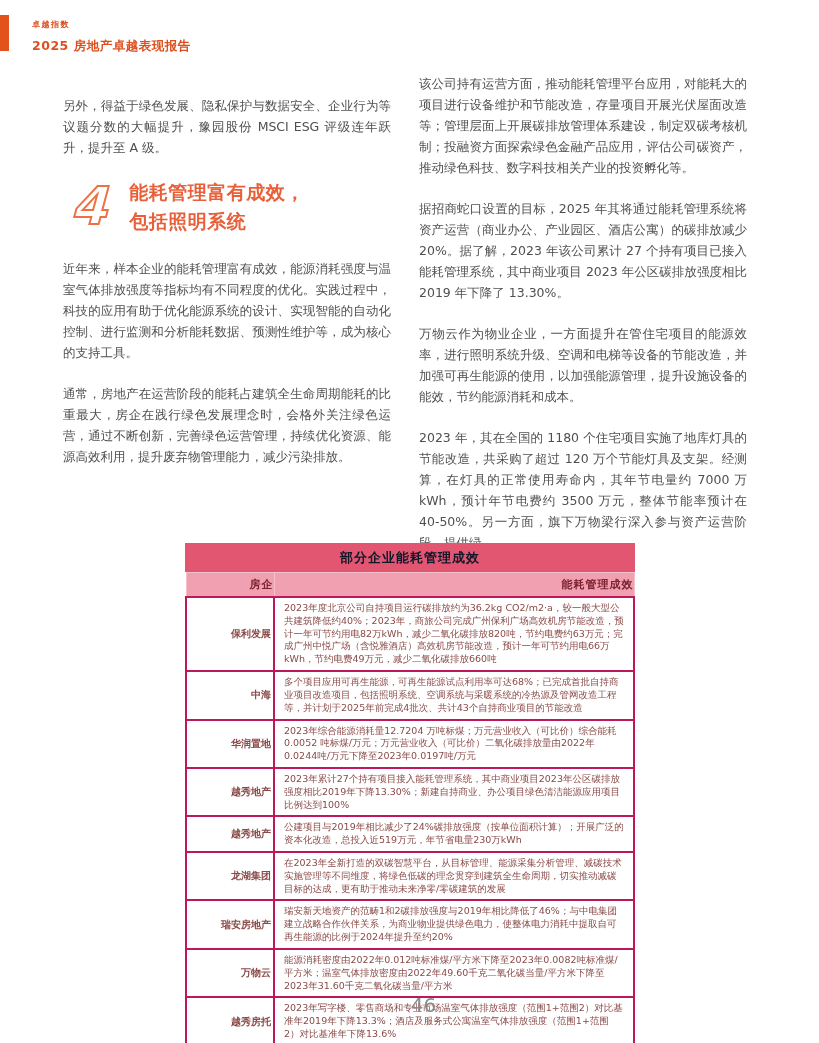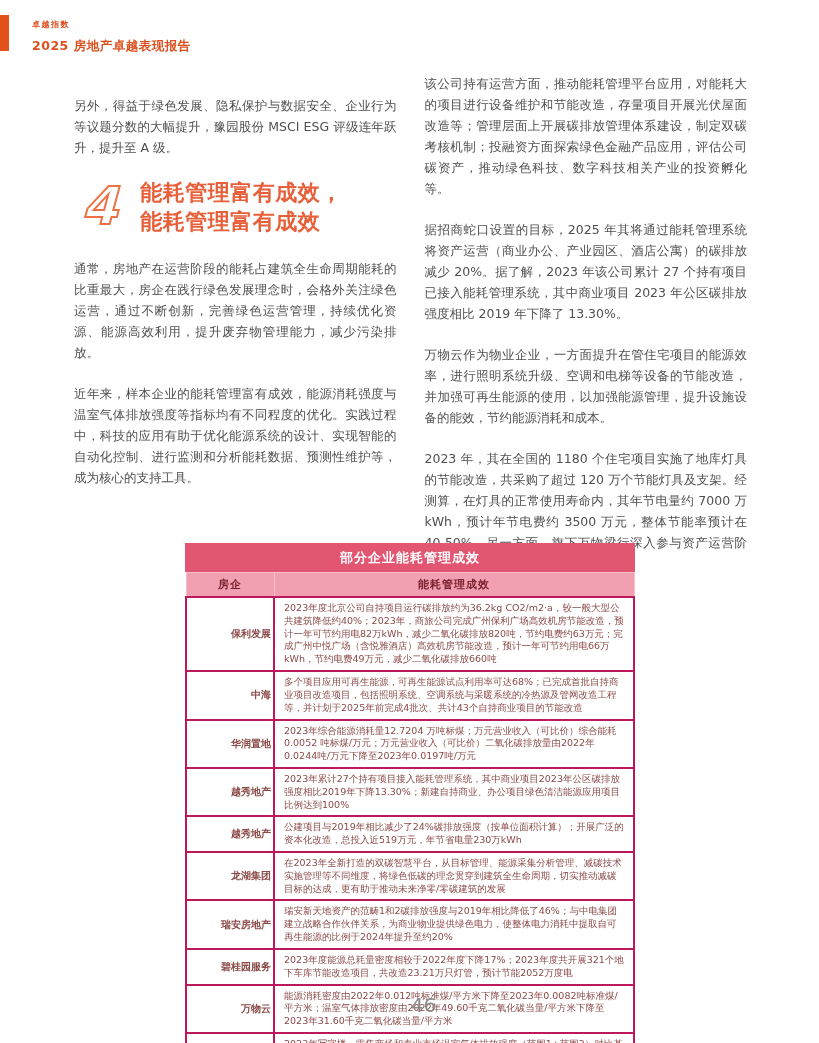--- a/index.html
+++ b/index.html
@@ -14,38 +14,38 @@
   .brand-bar { position:absolute; left:0; top:15px; width:9px; height:36px; background:#e4521c; }
   .brand { position:absolute; left:32px; top:19px; color:#dd4f1e; }
   .brand-small { font-size:8px; font-weight:bold; letter-spacing:1.5px; }
   .brand-title { font-size:12.5px; font-weight:bold; letter-spacing:0.5px; margin-top:8px; }
 
   
   .columns { position:absolute; top:73px; left:63px; width:684px; display:flex; gap:28px; }
   .col { width:328px; font-size:12.5px; line-height:21px; color:#4f4f4f;
          text-align:justify; text-justify:inter-ideograph; }
   .col p { margin:0 0 20px 0; }
-  .col-left { padding-top:22px;margin-left:11px; }
+  .col-left { padding-top:22px; }
 
   
   .section-head { display:flex; align-items:flex-start; gap:18px; margin:6px 0 22px 12px; }
   .sec-num {
     font-size:52px; line-height:56px; font-weight:bold; font-style:italic;
     color:transparent; -webkit-text-stroke:2px #ee7144; transform:skewX(-4deg);
   }
-  .sec-title { color:#e8603a; font-weight:bold; font-size:22px; line-height:29px; letter-spacing:0.5px; }
+  .sec-title { color:#e8603a; font-weight:bold; font-size:19px; line-height:29px; letter-spacing:0.5px; }
 
   
   .table-wrap { position:absolute; left:185px; top:543px; width:450px; border-bottom:2px solid #4a4a4a; }
-  .tbl-title { background:#e25672; color:#ffffff; text-align:center;
+  .tbl-title { background:#e25672; color:#0f172a; text-align:center;
                font-size:13px; font-weight:bold; padding:6px 0 5px; letter-spacing:1px; }
   table { width:100%; border-collapse:collapse; table-layout:fixed; }
   col.c1 { width:88px; }
   thead th { background:#f0a0b0; color:#7d2231; font-size:11px; font-weight:bold;
-             padding:4px 0; border:1px solid #f3c2cb; letter-spacing:1px; }
+             padding:4px 0; border:1px solid #f3c2cb; letter-spacing:1px;text-align:right; }
   tbody td { border:2px solid #be185d; color:#8a4a48; vertical-align:middle; }
   td.company { text-align:right; font-weight:bold; font-size:10px; padding:3px 2px; }
   td.detail  { font-size:9.5px; line-height:1.35; padding:4px 9px; }
 
   .page-num { position:absolute; left:0; right:0; bottom:26px; text-align:center;
               font-size:20px; color:#8a8a8a;padding-left:28px; }
 </style>
 </head>
 <body>
 
@@ -58,26 +58,26 @@
   </header>
 
   <div class="columns">
     <div class="col col-left">
       <p>另外，得益于绿色发展、隐私保护与数据安全、企业行为等议题分数的大幅提升，豫园股份 MSCI ESG 评级连年跃升，提升至 A 级。</p>
 
       <div class="section-head">
         <div class="sec-num">4</div>
         <div class="sec-title">
           <div>能耗管理富有成效，</div>
-          <div>能耗管理富有成效</div>
+          <div>包括照明系统</div>
         </div>
       </div>
 
+      <p>近年来，样本企业的能耗管理富有成效，能源消耗强度与温室气体排放强度等指标均有不同程度的优化。实践过程中，科技的应用有助于优化能源系统的设计、实现智能的自动化控制、进行监测和分析能耗数据、预测性维护等，成为核心的支持工具。</p>
       <p>通常，房地产在运营阶段的能耗占建筑全生命周期能耗的比重最大，房企在践行绿色发展理念时，会格外关注绿色运营，通过不断创新，完善绿色运营管理，持续优化资源、能源高效利用，提升废弃物管理能力，减少污染排放。</p>
-      <p>近年来，样本企业的能耗管理富有成效，能源消耗强度与温室气体排放强度等指标均有不同程度的优化。实践过程中，科技的应用有助于优化能源系统的设计、实现智能的自动化控制、进行监测和分析能耗数据、预测性维护等，成为核心的支持工具。</p>
     </div>
 
     <div class="col col-right">
       <p>该公司持有运营方面，推动能耗管理平台应用，对能耗大的项目进行设备维护和节能改造，存量项目开展光伏屋面改造等；管理层面上开展碳排放管理体系建设，制定双碳考核机制；投融资方面探索绿色金融产品应用，评估公司碳资产，推动绿色科技、数字科技相关产业的投资孵化等。</p>
       <p>据招商蛇口设置的目标，2025 年其将通过能耗管理系统将资产运营（商业办公、产业园区、酒店公寓）的碳排放减少 20%。据了解，2023 年该公司累计 27 个持有项目已接入能耗管理系统，其中商业项目 2023 年公区碳排放强度相比 2019 年下降了 13.30%。</p>
       <p>万物云作为物业企业，一方面提升在管住宅项目的能源效率，进行照明系统升级、空调和电梯等设备的节能改造，并加强可再生能源的使用，以加强能源管理，提升设施设备的能效，节约能源消耗和成本。</p>
       <p>2023 年，其在全国的 1180 个住宅项目实施了地库灯具的节能改造，共采购了超过 120 万个节能灯具及支架。经测算，在灯具的正常使用寿命内，其年节电量约 7000 万 kWh，预计年节电费约 3500 万元，整体节能率预计在 40-50%。另一方面，旗下万物梁行深入参与资产运营阶段，提供绿</p>
     </div>
   </div>
 
@@ -117,24 +117,20 @@
         </tr>
         <tr>
           <td class="company">龙湖集团</td>
           <td class="detail">在2023年全新打造的双碳智慧平台，从目标管理、能源采集分析管理、减碳技术实施管理等不同维度，将绿色低碳的理念贯穿到建筑全生命周期，切实推动减碳目标的达成，更有助于推动未来净零/零碳建筑的发展</td>
         </tr>
         <tr>
           <td class="company">瑞安房地产</td>
           <td class="detail">瑞安新天地资产的范畴1和2碳排放强度与2019年相比降低了46%；与中电集团建立战略合作伙伴关系，为商业物业提供绿色电力，使整体电力消耗中提取自可再生能源的比例于2024年提升至约20%</td>
         </tr>
         <tr>
-          <td class="company">碧桂园服务</td>
-          <td class="detail">2023年度能源总耗量密度相较于2022年度下降17%；2023年度共开展321个地下车库节能改造项目，共改造23.21万只灯管，预计节能2052万度电</td>
-        </tr>
-        <tr>
           <td class="company">万物云</td>
           <td class="detail">能源消耗密度由2022年0.012吨标准煤/平方米下降至2023年0.0082吨标准煤/平方米；温室气体排放密度由2022年49.60千克二氧化碳当量/平方米下降至2023年31.60千克二氧化碳当量/平方米</td>
         </tr>
         <tr>
           <td class="company">越秀房托</td>
           <td class="detail">2023年写字楼、零售商场和专业市场温室气体排放强度（范围1+范围2）对比基准年2019年下降13.3%；酒店及服务式公寓温室气体排放强度（范围1+范围2）对比基准年下降13.6%</td>
         </tr>
       </tbody>
 
     </table>

